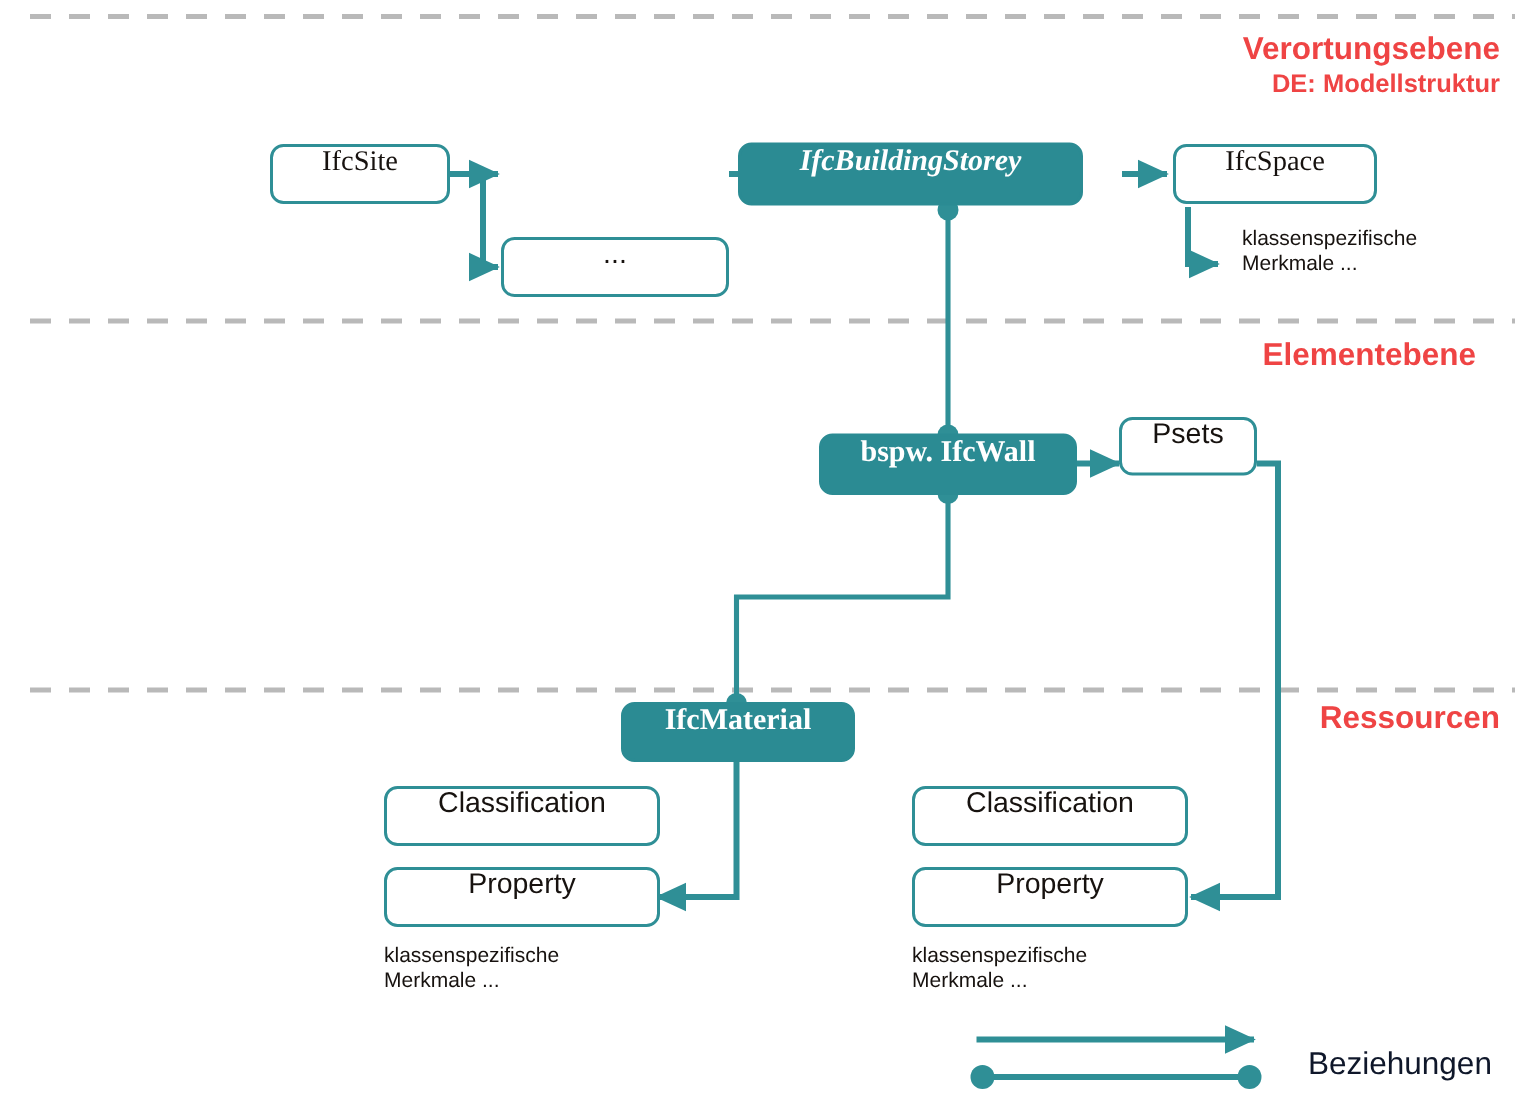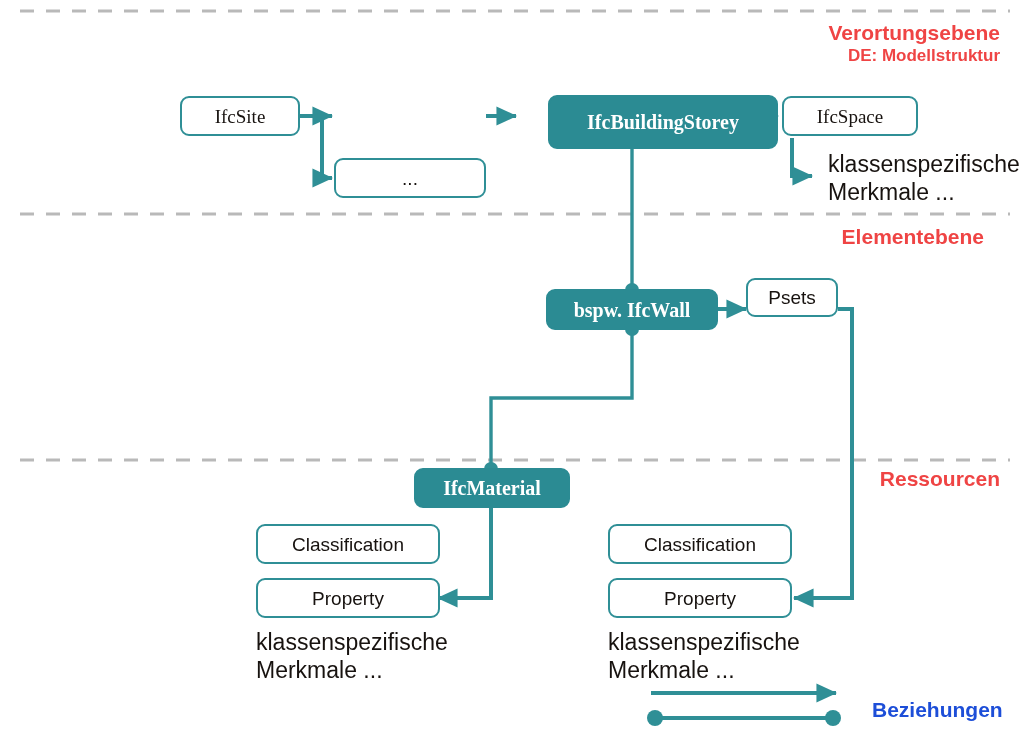--- a/index.html
+++ b/index.html
@@ -20,21 +20,20 @@
     left: 0;
     top: 0;
     width: 1024px;
     height: 734px;
     pointer-events: none;
   }
   .node {
     position: absolute;
     box-sizing: border-box;
     display: flex;
-    align-items: center;
     justify-content: center;
     border-radius: 9px;
     font-size: 19px;
     line-height: 1;
     white-space: nowrap;
   }
   .node.outline {
     background: #ffffff;
     border: 2.5px solid #2f8f96;
     color: #17120f;
@@ -67,29 +66,29 @@
   }
   .zone-label .sub {
     font-size: 17px;
     display: block;
     text-align: right;
     margin-top: 3px;
   }
   .annot {
     position: absolute;
     color: #17120f;
-    font-size: 23px;
+    font-size: 14px;
     font-family: "Liberation Sans", sans-serif;
     line-height: 1.22;
     white-space: nowrap;
   }
   .legend-label {
     position: absolute;
-    color: #1d4ed8;
-    font-weight: bold;
+    color: #0f172a;
+    font-weight: normal;
     font-size: 21px;
     font-family: "Liberation Sans", sans-serif;
     white-space: nowrap;
   }
 </style>
 </head>
 <body>
 
 <div id="canvas">
 
@@ -182,21 +181,21 @@
 
   <div class="node outline serif" style="left:180px; top:96px; width:120px; height:40px;">
     <span>IfcSite</span>
   </div>
 
 
   <div class="node outline sans" style="left:334px; top:158px; width:152px; height:40px;">
     <span>...</span>
   </div>
 
-  <div class="node filled serif" style="left:548px; top:95px; width:230px; height:54px;">
+  <div class="node filled serif" style="left:492px; top:95px; width:230px; height:42px;font-style:italic;">
     <span>IfcBuildingStorey</span>
   </div>
 
   <div class="node outline serif" style="left:782px; top:96px; width:136px; height:40px;">
     <span>IfcSpace</span>
   </div>
 
   <div class="node filled serif" style="left:546px; top:289px; width:172px; height:41px;">
     <span>bspw. IfcWall</span>
   </div>

